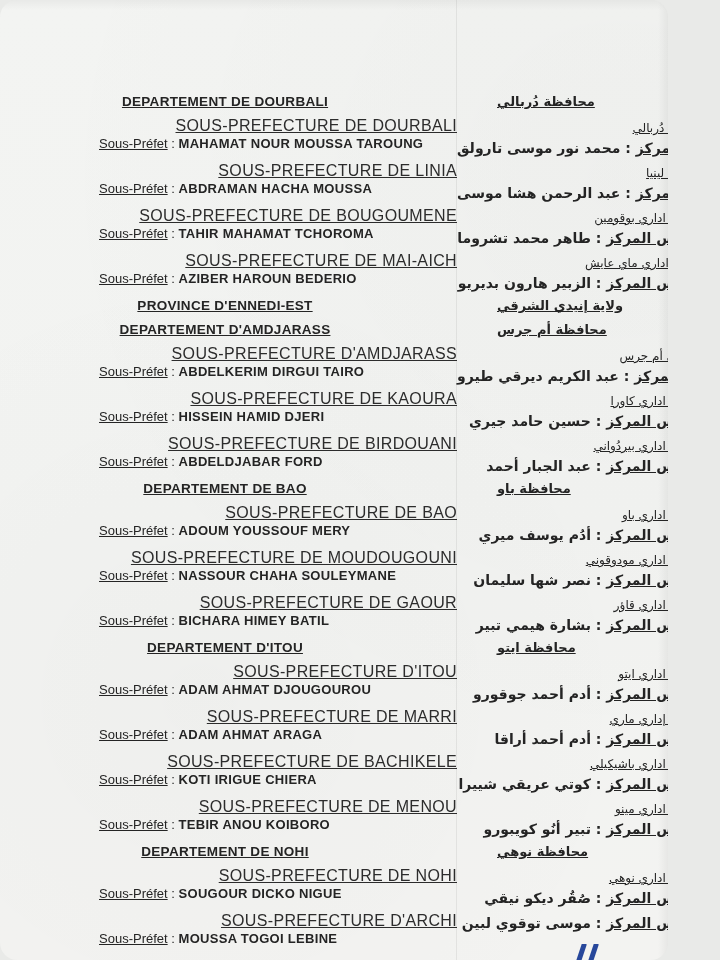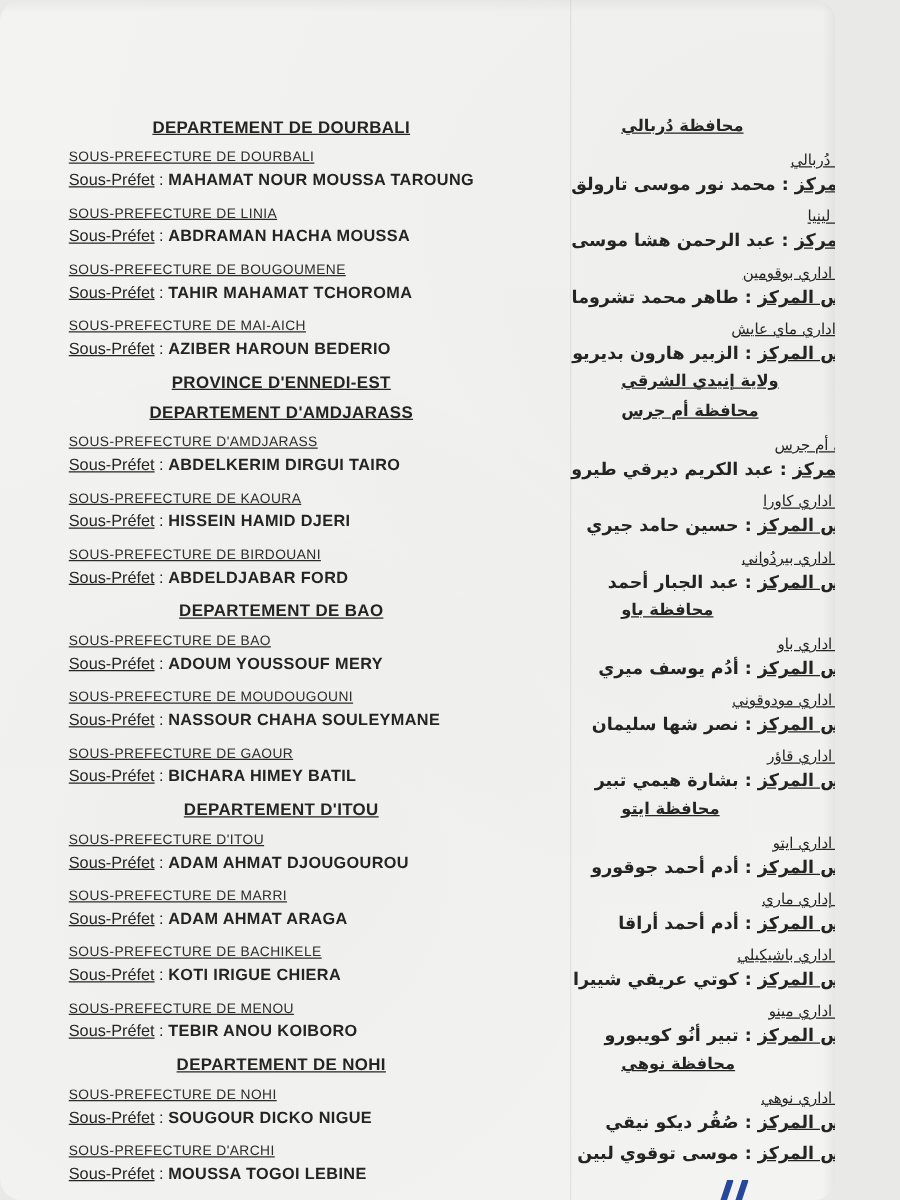--- a/index.html
+++ b/index.html
@@ -23,23 +23,23 @@
   .col-ar{flex:1;direction:rtl;font-family:"DejaVu Sans",sans-serif;}
   
   .row.heading{margin:1px 0 6px;}
   .h-fr{font-weight:bold;font-size:13.5px;line-height:18px;letter-spacing:.3px;
     text-align:center;width:340px;}
   .h-fr span, .sp-fr span{text-decoration:underline;}
   .h-ar{font-weight:bold;font-size:13px;line-height:18px;text-align:left;padding-left:40px;}
   .h-ar span{text-decoration:underline;}
   
   .row.entry{margin:0 0 5px;}
-  .sp-fr{font-size:11px;line-height:18px;letter-spacing:.35px;color:#2c2c2c;}
+  .sp-fr{font-size:16px;line-height:18px;letter-spacing:.35px;color:#2c2c2c;text-align:right;}
   .pf-fr{font-size:13px;line-height:18px;}
-  .pf-fr .lbl{text-decoration:underline;}
+  .pf-fr .lbl{text-decoration:underline;margin-left:44px;}
   .pf-fr .nm{font-weight:bold;letter-spacing:.3px;}
   .pf-fr .sep,.pf-ar .sep{white-space:pre;}
   .entry.wrapname .pf-fr{text-align:justify;}
   .sp-ar{font-weight:normal;font-size:12px;line-height:18px;text-align:right;white-space:nowrap;margin-top:2px;}
   .sp-ar span{text-decoration:underline;}
   .pf-ar{font-weight:bold;font-size:14px;line-height:18px;text-align:right;white-space:nowrap;margin-top:2px;}
   .pf-ar .lbl{text-decoration:underline;}
   .ink-mark{position:absolute;left:570px;top:944px;}
 </style>
 </head>

